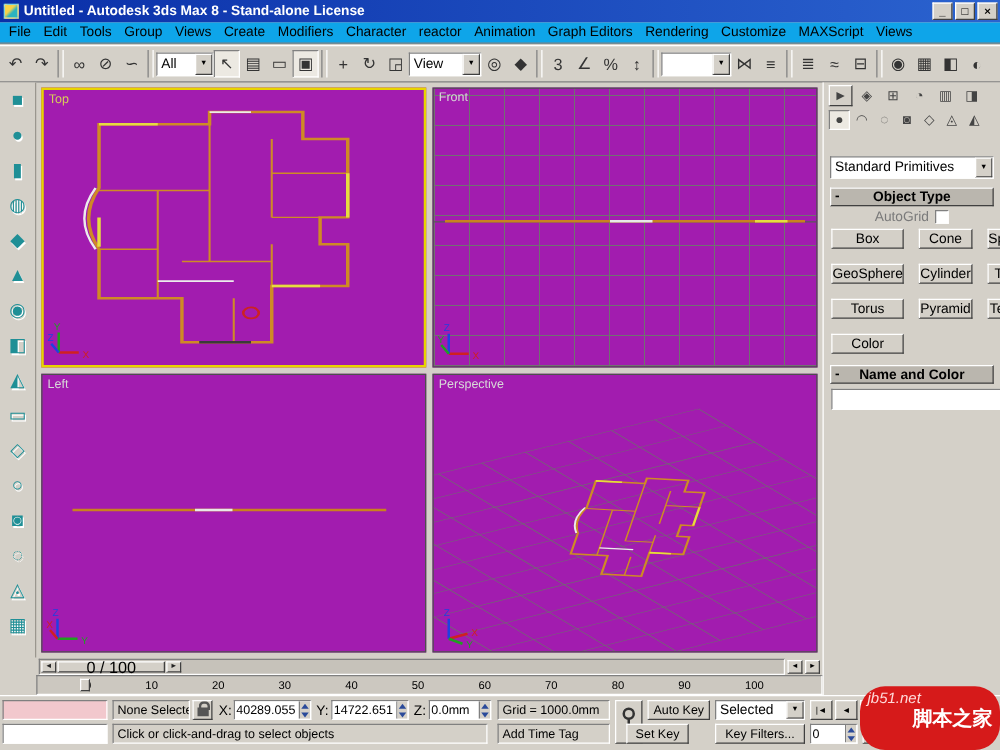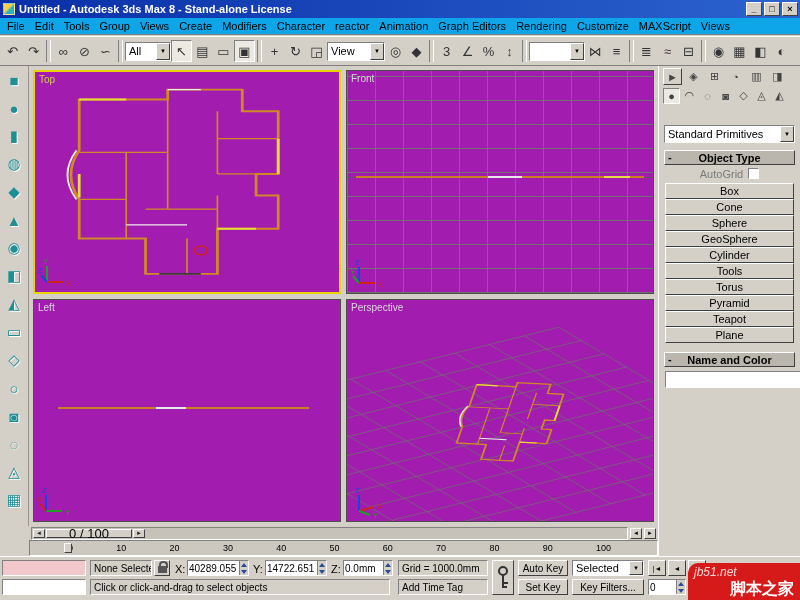--- a/index.html
+++ b/index.html
@@ -59,21 +59,21 @@
   .cp-cat{width:17px;height:16px;display:flex;align-items:center;justify-content:center;font-size:11px;color:#444;}
   .cp-cat.active{border:1px solid;border-color:#808080 #fff #fff #808080;background:#ece9e2;}
   .cp-dd{margin:20px 5px 0;height:18px;}
   .rollout{margin:7px 5px 0;}
   .ro-head{height:15px;background:#bab6ae;border:1px solid;border-color:#fff #404040 #404040 #fff;
     display:flex;align-items:center;font-weight:bold;position:relative;}
   .ro-minus{position:absolute;left:3px;top:0;font-weight:bold;}
   .ro-title{flex:1;text-align:center;}
   .autogrid{display:flex;align-items:center;justify-content:center;gap:5px;height:17px;color:#7a7a7a;}
   .chk{width:11px;height:11px;background:#fff;border:1px solid;border-color:#808080 #fff #fff #808080;}
-  .obj-grid{display:grid;grid-template-columns:1fr;gap:0;padding:1px 1px 2px;}
+  .obj-grid{display:grid;grid-template-columns:1fr 1fr 1fr;gap:12px;padding:1px 1px 2px;}
   .obtn{height:16px;display:flex;align-items:center;justify-content:center;}
   .name-row{display:flex;gap:3px;padding:4px 1px;}
   .name-input{flex:1;height:17px;background:#fff;border:1px solid;border-color:#808080 #fff #fff #808080;font-size:11px;padding:0 2px;font-family:inherit;}
   
   .timeslider{position:absolute;left:29px;top:526px;width:629px;height:14px;display:flex;align-items:center;padding:0 2px;gap:2px;}
   .ts-track{flex:1;height:13px;background:#c6c2ba;border:1px solid;border-color:#808080 #fff #fff #808080;display:flex;align-items:center;padding:0 1px;gap:1px;}
   .ts-arrow{width:12px;height:9px;font-size:6px;line-height:7px;text-align:center;color:#222;flex:none;}
   .ts-handle{width:86px;height:9px;text-align:center;font-size:13px;line-height:8px;flex:none;}
   .ts-mini{width:12px;height:11px;font-size:6px;line-height:9px;text-align:center;flex:none;}
   .trackbar{position:absolute;left:29px;top:540px;width:629px;height:16px;background:#ccc8c0;
@@ -91,22 +91,22 @@
   .spin span{flex:1;background:#d4d0c8;display:flex;align-items:center;justify-content:center;}
   .tri-up{width:0;height:0;border-left:3px solid transparent;border-right:3px solid transparent;border-bottom:4px solid #2a4a9a;}
   .tri-dn{width:0;height:0;border-left:3px solid transparent;border-right:3px solid transparent;border-top:4px solid #2a4a9a;}
   .btn{display:flex;align-items:center;justify-content:center;font-size:10px;}
   .padlock{width:9px;height:7px;background:#555;position:relative;margin-top:3px;}
   .padlock::before{content:"";position:absolute;left:1px;top:-5px;width:5px;height:5px;
     border:2px solid #555;border-bottom:none;border-radius:4px 4px 0 0;}
   .listener-pink{background:#f2c8cd;}
   .listener-white{background:#fff;}
   
-  .watermark{position:absolute;right:0;bottom:0;width:112px;height:37px;background:#d61a1a;z-index:30;
-    color:#fff;padding:2px 6px;border-top-left-radius:10px;}
+  .watermark{position:absolute;right:0;bottom:0;width:112px;height:51px;background:#d61a1a;z-index:30;
+    color:#fff;padding:2px 6px;border-top-left-radius:10px;border-radius:20px;}
   .wm-site{font-size:12px;font-style:italic;color:#ffd9d9;}
   .wm-name{font-size:16px;font-weight:bold;text-align:right;}
 </style>
 </head>
 <body>
 
 <div class="titlebar">
   <span class="title-icon"></span>
   <span class="title-text">Untitled - Autodesk 3ds Max 8  - Stand-alone License</span>
   <span class="winbtn raised">_</span>
@@ -328,21 +328,21 @@
     <div class="obj-grid">
       <span class="obtn raised">Box</span>
       <span class="obtn raised">Cone</span>
       <span class="obtn raised">Sphere</span>
       <span class="obtn raised">GeoSphere</span>
       <span class="obtn raised">Cylinder</span>
       <span class="obtn raised">Tools</span>
       <span class="obtn raised">Torus</span>
       <span class="obtn raised">Pyramid</span>
       <span class="obtn raised">Teapot</span>
-      <span class="obtn raised">Plane</span>
+      <span class="obtn raised">Color</span>
     </div>
   </div>
 
   <div class="rollout">
     <div class="ro-head">
       <span class="ro-minus">-</span>
       <span class="ro-title">Name and Color</span>
     </div>
     <div class="name-row">
       <input class="name-input" value="" style="">
@@ -436,21 +436,21 @@
   <div class="abs tdd" style="left:572px;top:3px;width:72px;height:16px;">
     <span>Selected</span>
     <span class="dda">▼</span>
   </div>
   <div class="abs btn raised" style="left:648px;top:3px;width:18px;height:16px;font-size:7px;">|◄</div>
   <div class="abs btn raised" style="left:668px;top:3px;width:18px;height:16px;font-size:7px;">◄</div>
   <div class="abs btn raised" style="left:688px;top:3px;width:18px;height:16px;font-size:7px;">►</div>
 
   <div class="abs sbox" style="left:90px;top:22px;width:300px;height:16px;">Click or click-and-drag to select objects</div>
   <div class="abs sbox" style="left:398px;top:22px;width:90px;height:16px;">Add Time Tag</div>
-  <div class="abs btn raised" style="left:518px;top:22px;width:50px;height:16px;">Set Key</div>
+  <div class="abs btn raised" style="left:501px;top:22px;width:50px;height:16px;">Set Key</div>
   <div class="abs btn raised" style="left:572px;top:22px;width:72px;height:16px;">Key Filters...</div>
   <div class="abs sfield" style="left:648px;top:22px;width:38px;height:16px;">
     <input readonly="" value="0" style="">
     <span class="spin">
         <span>
           <i class="tri-up"></i>
         </span>
         <span>
           <i class="tri-dn"></i>
         </span>

